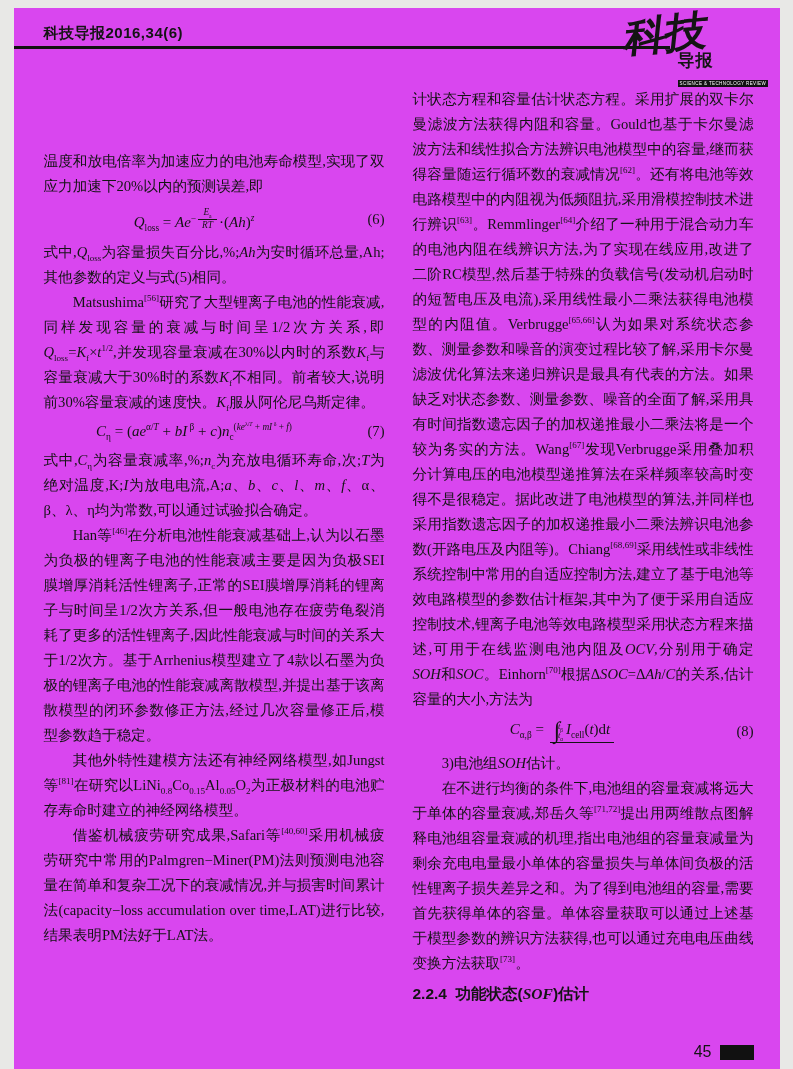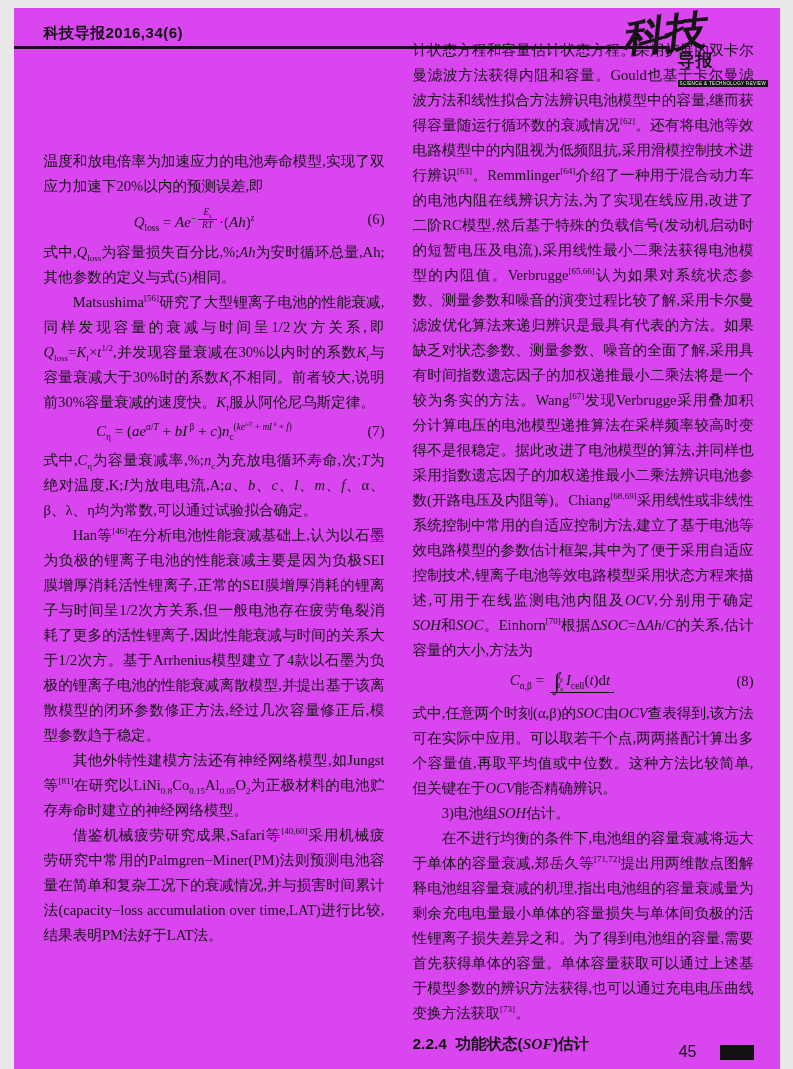--- a/index.html
+++ b/index.html
@@ -35,21 +35,21 @@
   .feq{flex:1;text-align:center;}
   .fno{width:40px;text-align:right;font-size:14.6px;}
   .frac{display:inline-flex;flex-direction:column;vertical-align:middle;
         text-align:center;margin:0 2px;line-height:1.25;}
   .frac .num{border-bottom:1px solid #141414;padding:0 4px;}
   .frac .den{padding:0 4px;}
   .int{font-size:1.55em;line-height:0.9;vertical-align:middle;}
   .ilim{display:inline-flex;flex-direction:column;font-size:0.55em;
         line-height:1.15;vertical-align:middle;margin:0 3px 0 -2px;}
   
-  .pfoot{position:absolute;right:26px;bottom:16px;display:flex;align-items:center;gap:23px;}
+  .pfoot{position:absolute;right:26px;bottom:16px;display:flex;align-items:center;gap:8px;}
   .pageno{font-size:16px;font-family:"Liberation Sans",sans-serif;}
   .footer-bar{display:inline-block;width:34px;height:15px;background:#111;}
 </style>
 </head>
 <body>
 
 <div class="page">
   <div class="hdr">
     <div class="journal-ref">科技导报2016,34(6)</div>
     <div class="hdr-rule"></div>
@@ -86,21 +86,20 @@
         <p>计状态方程和容量估计状态方程。采用扩展的双卡尔曼滤波方法获得内阻和容量。Gould也基于卡尔曼滤波方法和线性拟合方法辨识电池模型中的容量,继而获得容量随运行循环数的衰减情况<sup>[62]</sup>。还有将电池等效电路模型中的内阻视为低频阻抗,采用滑模控制技术进行辨识<sup>[63]</sup>。Remmlinger<sup>[64]</sup>介绍了一种用于混合动力车的电池内阻在线辨识方法,为了实现在线应用,改进了二阶RC模型,然后基于特殊的负载信号(发动机启动时的短暂电压及电流),采用线性最小二乘法获得电池模型的内阻值。Verbrugge<sup>[65,66]</sup>认为如果对系统状态参数、测量参数和噪音的演变过程比较了解,采用卡尔曼滤波优化算法来递归辨识是最具有代表的方法。如果缺乏对状态参数、测量参数、噪音的全面了解,采用具有时间指数遗忘因子的加权递推最小二乘法将是一个较为务实的方法。Wang<sup>[67]</sup>发现Verbrugge采用叠加积分计算电压的电池模型递推算法在采样频率较高时变得不是很稳定。据此改进了电池模型的算法,并同样也采用指数遗忘因子的加权递推最小二乘法辨识电池参数(开路电压及内阻等)。Chiang<sup>[68,69]</sup>采用线性或非线性系统控制中常用的自适应控制方法,建立了基于电池等效电路模型的参数估计框架,其中为了便于采用自适应控制技术,锂离子电池等效电路模型采用状态方程来描述,可用于在线监测电池内阻及<i>OCV</i>,分别用于确定<i>SOH</i>和<i>SOC</i>。Einhorn<sup>[70]</sup>根据Δ<i>SOC</i>=Δ<i>Ah</i>/<i>C</i>的关系,估计容量的大小,方法为</p>
         <div class="formula">
           <span class="feq"><i>C</i><sub>α,β</sub> = <span class="frac">
               <span class="num"><span class="int">∫</span><span class="ilim">
                   <span><i>t</i><sub>β</sub></span>
                   <span><i>t</i><sub>α</sub></span>
                 </span><i>I</i><sub>cell</sub>(<i>t</i>)d<i>t</i></span>
             </span></span>
           <span class="fno">(8)</span>
         </div>
-        <p>式中,任意两个时刻(α,β)的<i>SOC</i>由<i>OCV</i>查表得到,该方法可在实际中应用。可以取若干个点,两两搭配计算出多个容量值,再取平均值或中位数。这种方法比较简单,但关键在于<i>OCV</i>能否精确辨识。</p>
         <p class="ind">3)电池组<i>SOH</i>估计。</p>
         <p class="ind">在不进行均衡的条件下,电池组的容量衰减将远大于单体的容量衰减,郑岳久等<sup>[71,72]</sup>提出用两维散点图解释电池组容量衰减的机理,指出电池组的容量衰减量为剩余充电电量最小单体的容量损失与单体间负极的活性锂离子损失差异之和。为了得到电池组的容量,需要首先获得单体的容量。单体容量获取可以通过上述基于模型参数的辨识方法获得,也可以通过充电电压曲线变换方法获取<sup>[73]</sup>。</p>
         <h3 class="sec">2.2.4&nbsp;&nbsp;功能状态(<i>SOF</i>)估计</h3>
       </section>
   </div>
 
   <div class="pfoot">
     <span class="pageno">45</span>
     <span class="footer-bar"></span>
   </div>

